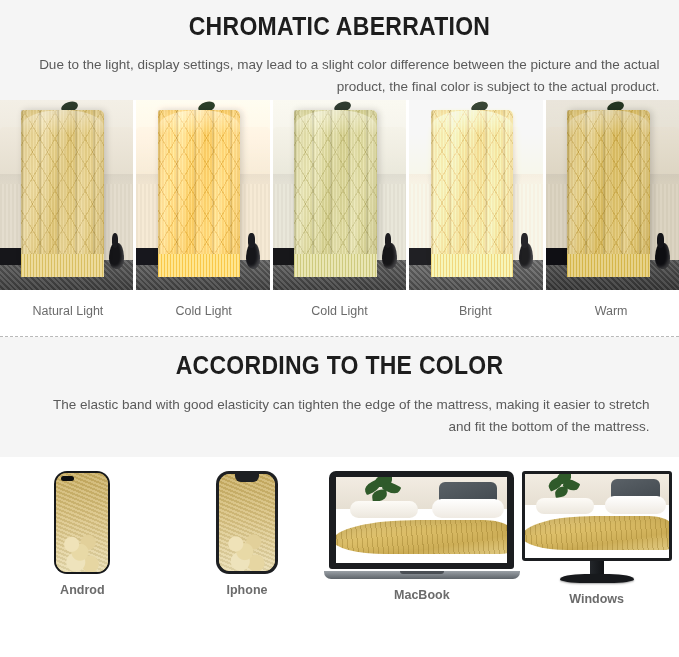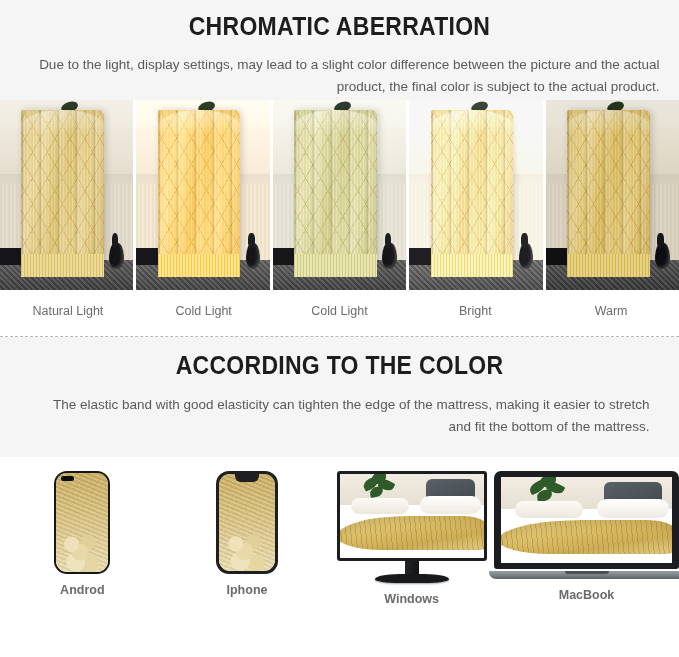--- a/index.html
+++ b/index.html
@@ -304,20 +304,45 @@
   </div>
 
   <div class="device-cell" id="device-iphone">
     <div class="phone">
       <div class="notch"></div>
       <div class="screen">
         <div class="corn"></div>
       </div>
     </div>
     <div class="device-label">Iphone</div>
+  </div>
+
+  <div class="device-cell" id="device-macbook">
+    <div class="macbook">
+      <div class="lid">
+        <div class="screen">
+          <div class="bed-scene">
+            <div class="bed-wall"></div>
+            <div class="plant">
+              <i style="left:30%;top:0;width:44%;height:40%;"></i>
+              <i style="left:2%;top:22%;width:46%;height:34%;transform:rotate(-26deg);"></i>
+              <i style="left:50%;top:26%;width:46%;height:34%;transform:rotate(28deg);"></i>
+              <i style="left:22%;top:50%;width:40%;height:36%;transform:rotate(-8deg);"></i>
+            </div>
+            <div class="bed-pillow-dark"></div>
+            <div class="bed-pillow-white2"></div>
+            <div class="bed-pillow-white"></div>
+            <div class="bed-base"></div>
+            <div class="bed-throw"></div>
+          </div>
+        </div>
+      </div>
+      <div class="base"></div>
+    </div>
+    <div class="device-label">MacBook</div>
   </div>
 
   <div class="device-cell" id="device-windows">
     <div class="monitor">
       <div class="panel">
         <div class="screen">
           <div class="bed-scene">
             <div class="bed-wall"></div>
             <div class="plant">
               <i style="left:30%;top:0;width:44%;height:40%;"></i>
@@ -332,38 +357,13 @@
             <div class="bed-throw"></div>
           </div>
         </div>
       </div>
       <div class="neck"></div>
       <div class="foot"></div>
     </div>
     <div class="device-label">Windows</div>
   </div>
 
-  <div class="device-cell" id="device-macbook">
-    <div class="macbook">
-      <div class="lid">
-        <div class="screen">
-          <div class="bed-scene">
-            <div class="bed-wall"></div>
-            <div class="plant">
-              <i style="left:30%;top:0;width:44%;height:40%;"></i>
-              <i style="left:2%;top:22%;width:46%;height:34%;transform:rotate(-26deg);"></i>
-              <i style="left:50%;top:26%;width:46%;height:34%;transform:rotate(28deg);"></i>
-              <i style="left:22%;top:50%;width:40%;height:36%;transform:rotate(-8deg);"></i>
-            </div>
-            <div class="bed-pillow-dark"></div>
-            <div class="bed-pillow-white2"></div>
-            <div class="bed-pillow-white"></div>
-            <div class="bed-base"></div>
-            <div class="bed-throw"></div>
-          </div>
-        </div>
-      </div>
-      <div class="base"></div>
-    </div>
-    <div class="device-label">MacBook</div>
-  </div>
-
 </div>
 
 </body></html>

